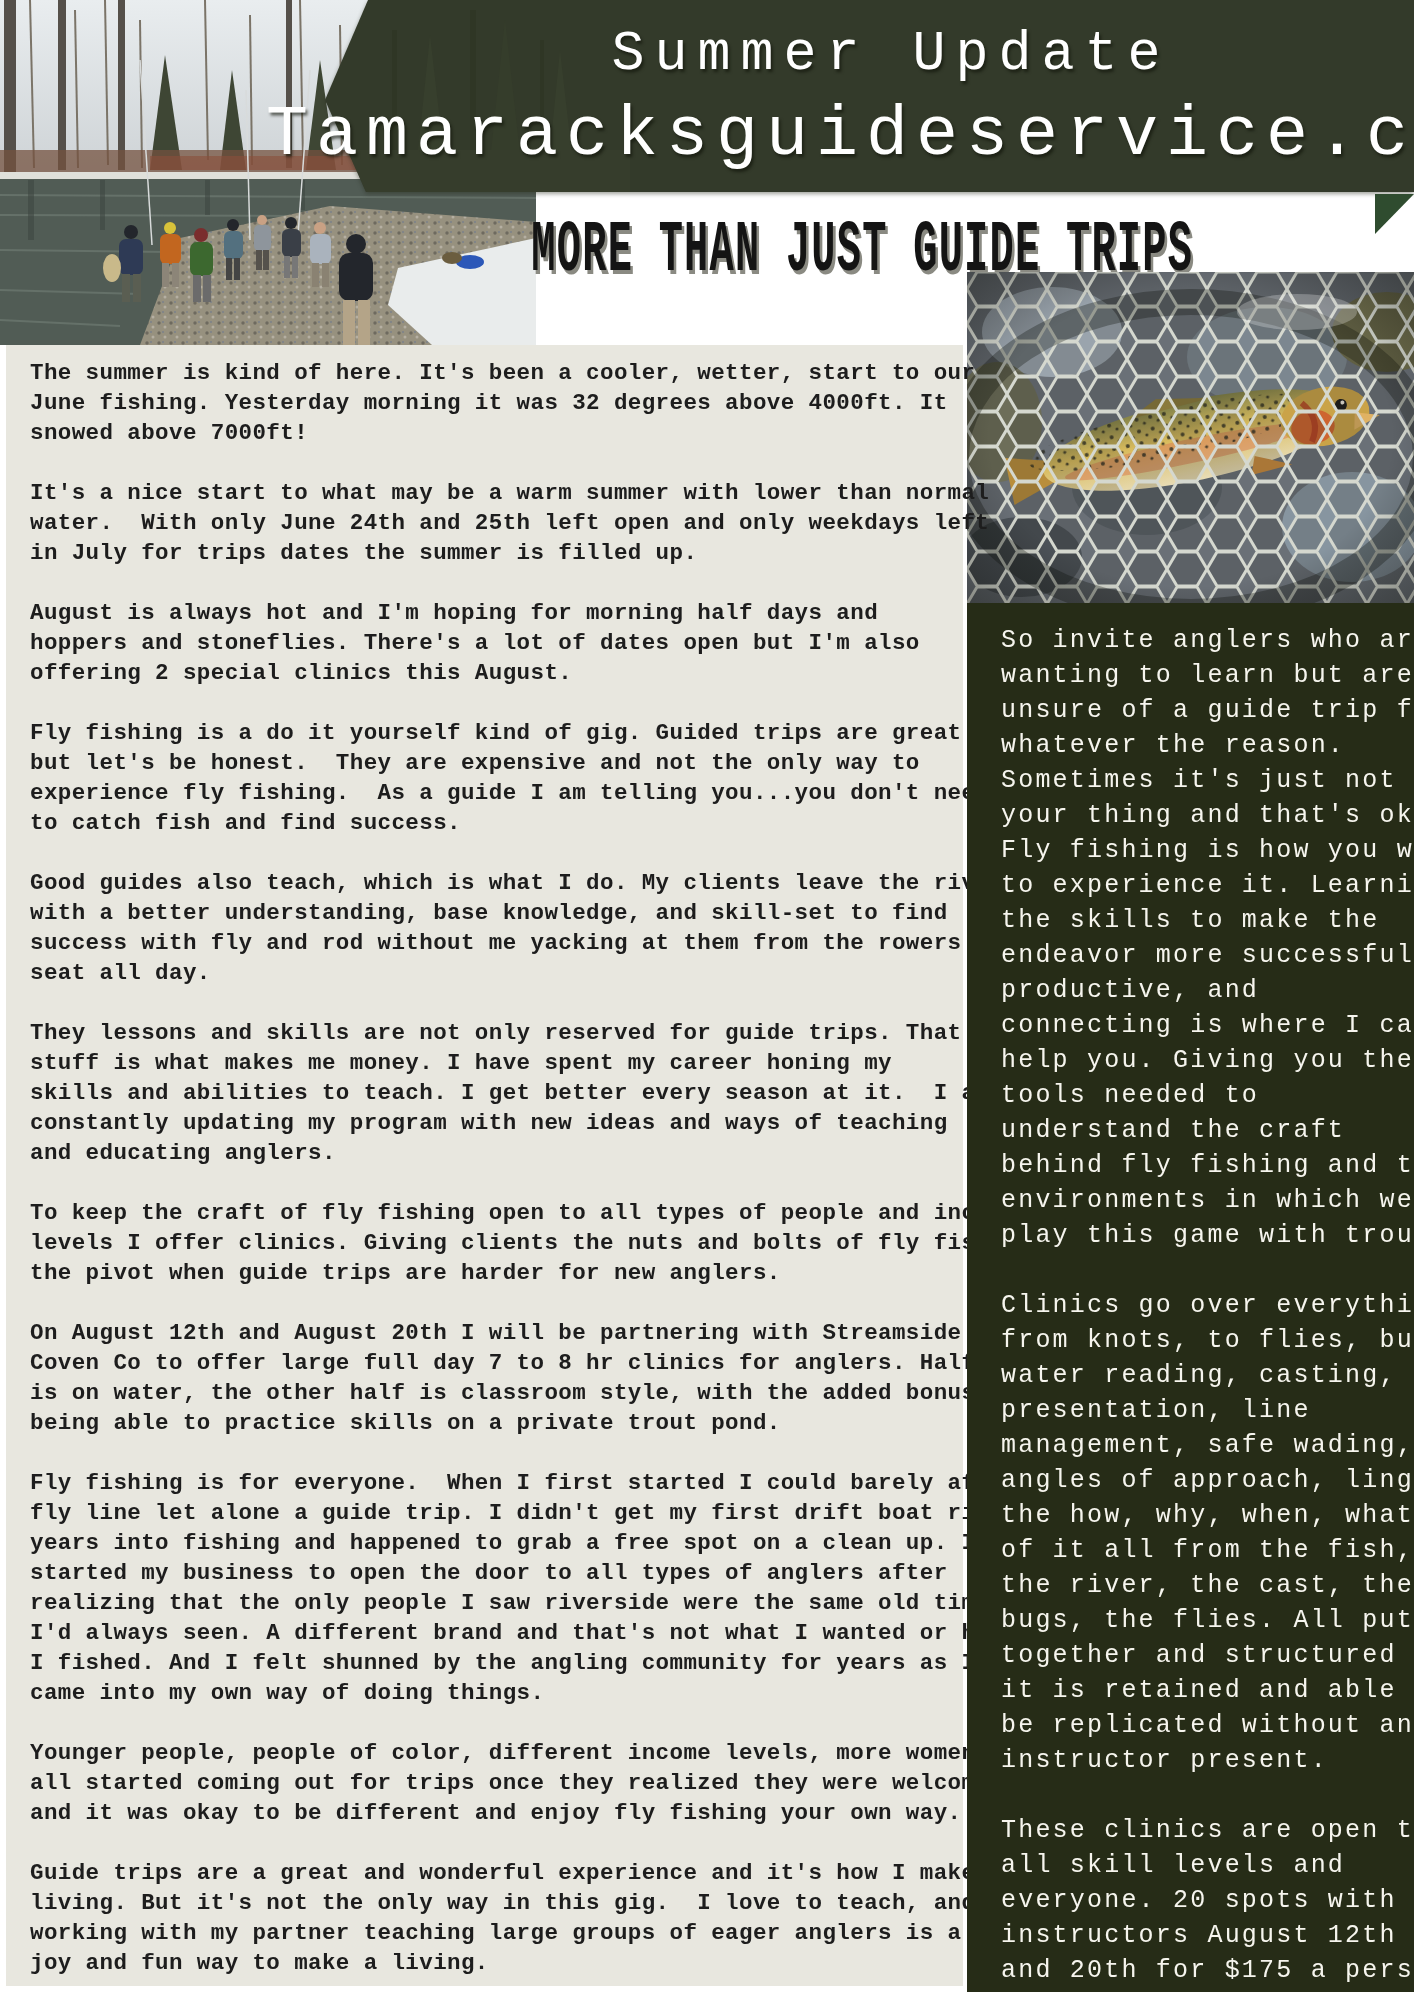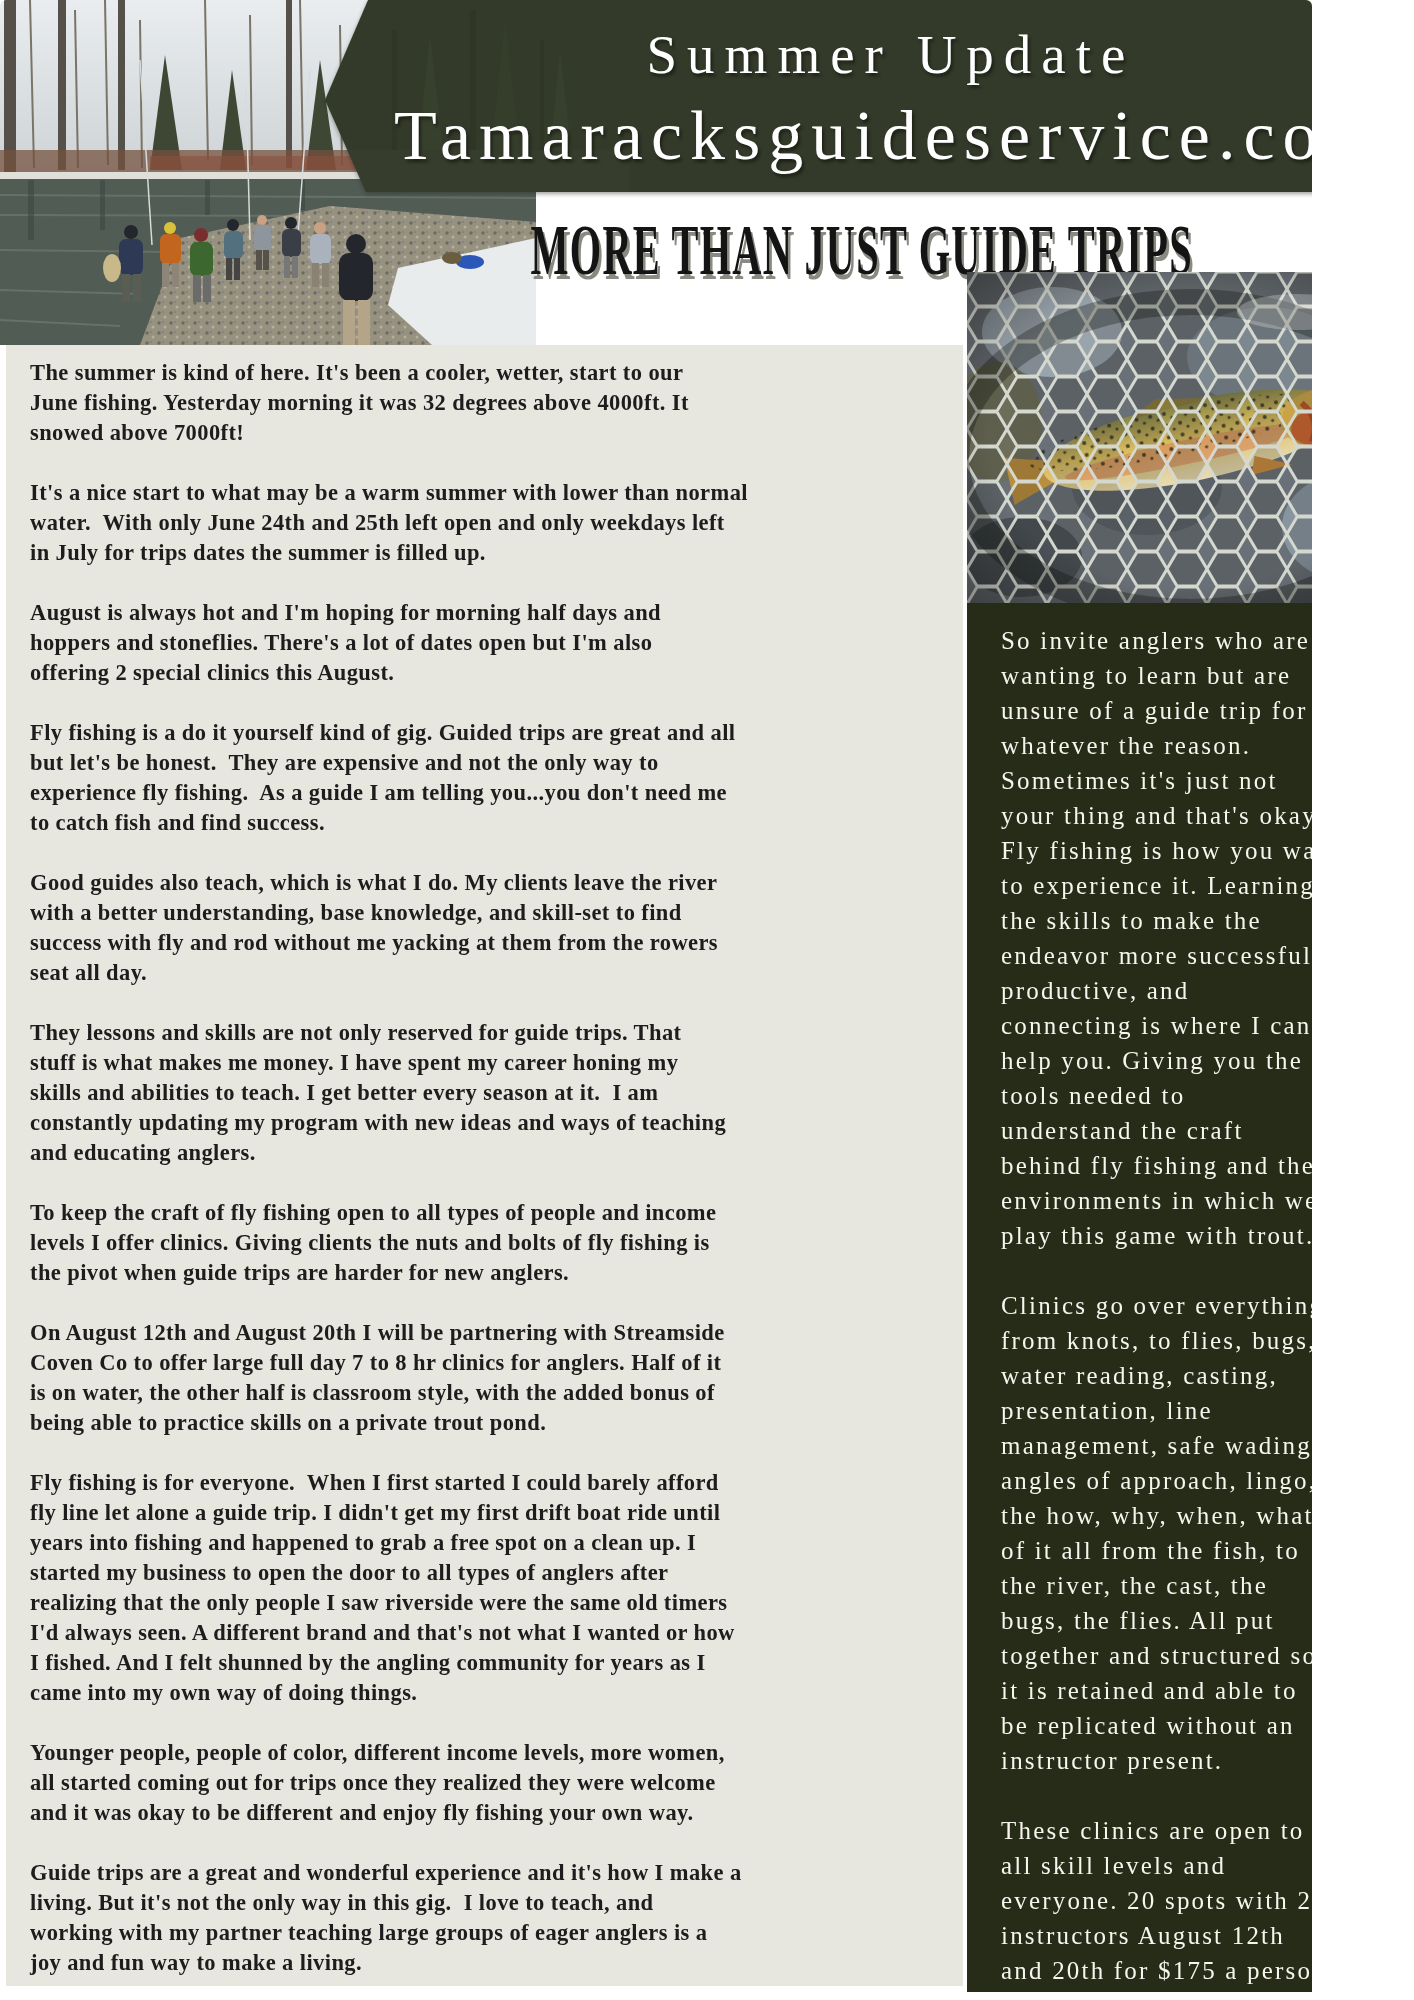--- a/index.html
+++ b/index.html
@@ -1,17 +1,17 @@
 <!DOCTYPE html>
 <html style="--band_olive: #333a2a; --flag_green: #2f4c2f; --panel_light: #e8e7df; --panel_dark: #262c17; --headline_ink: #141414; --body_ink: #1d1d1d; --right_text: #f6f5ee;"><head>
 <meta charset="utf-8">
 <style>
   html,body{margin:0;padding:0;background:#ffffff;}
-  .page{position:relative;width:1312px;height:2000px;background:#fff;overflow:hidden;
-        font-family:Liberation Serif, serif;border-radius:6px;}
+  .page{position:relative;width:1414px;height:2000px;background:#fff;overflow:hidden;
+        font-family:Liberation Mono, monospace;}
   .abs{position:absolute;}
 
   
   .photo-left{left:0;top:0;width:536px;height:345px;}
   
   .photo-trout{left:967px;top:272px;width:447px;height:331px;}
 
   
   .band-svg{left:0;top:0;width:1414px;height:196px;filter:drop-shadow(0 2px 2px rgba(40,45,30,.45));}
   .band-fill{fill:var(--band_olive,#333a2a);}

